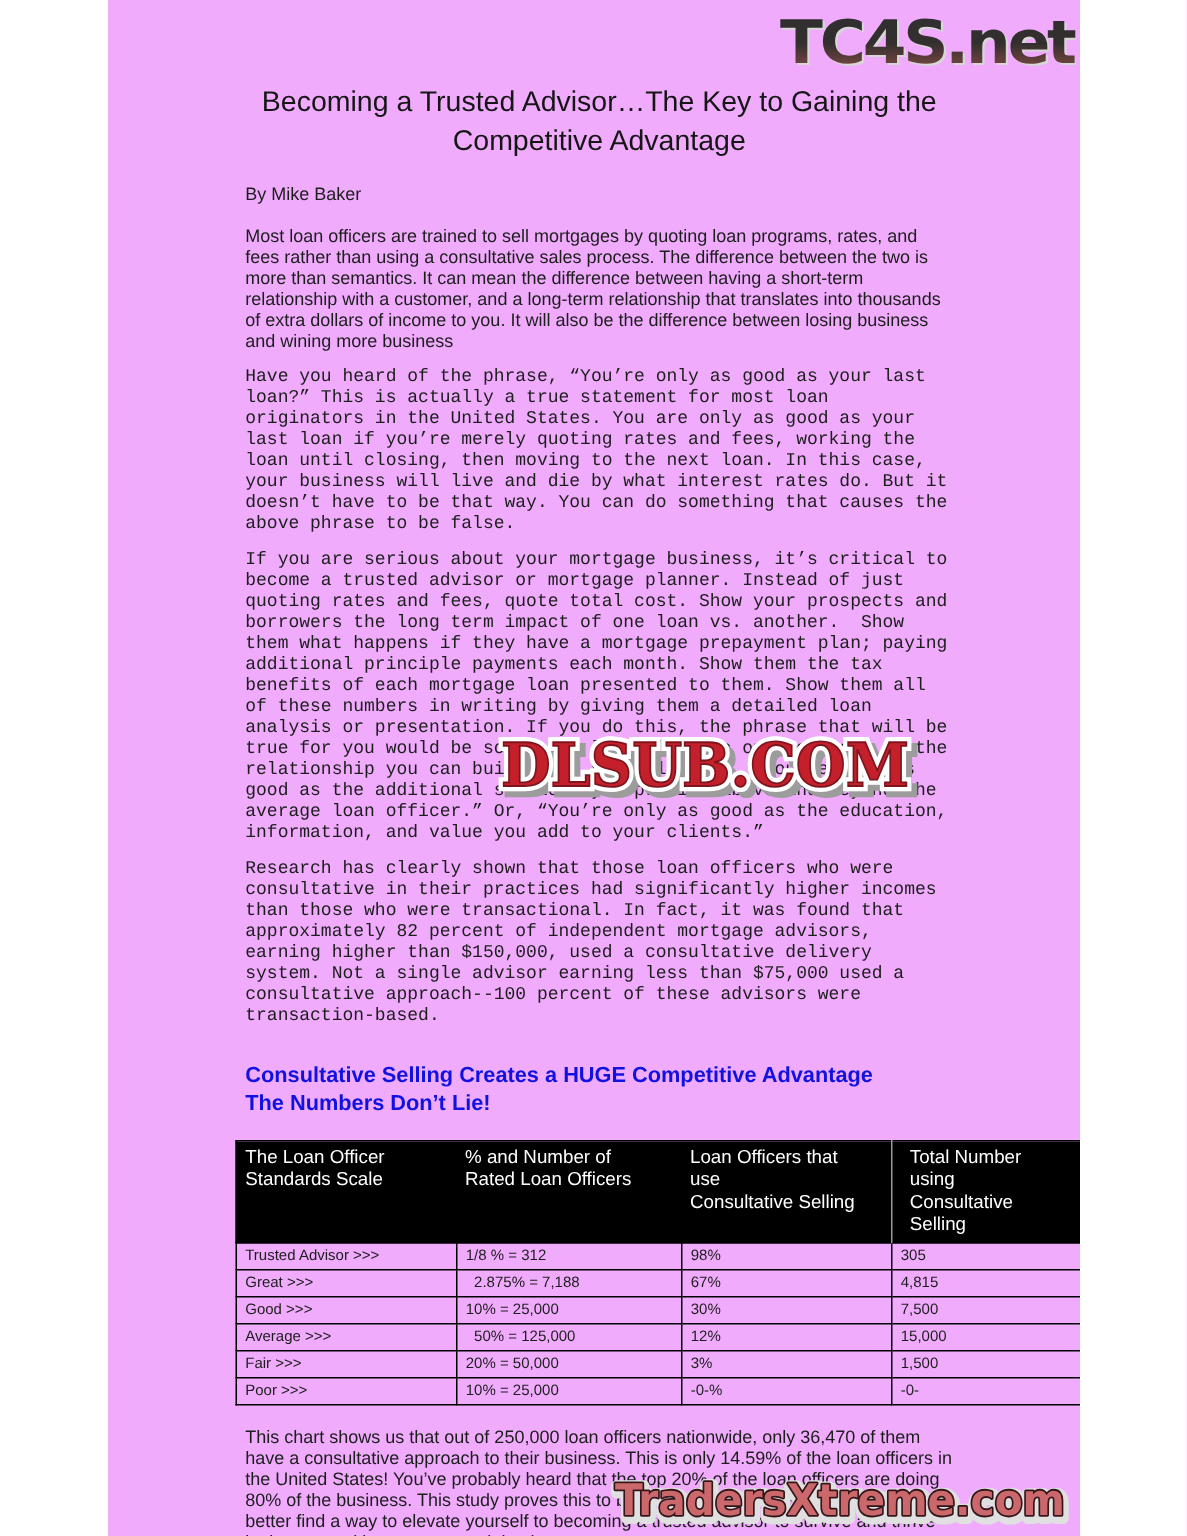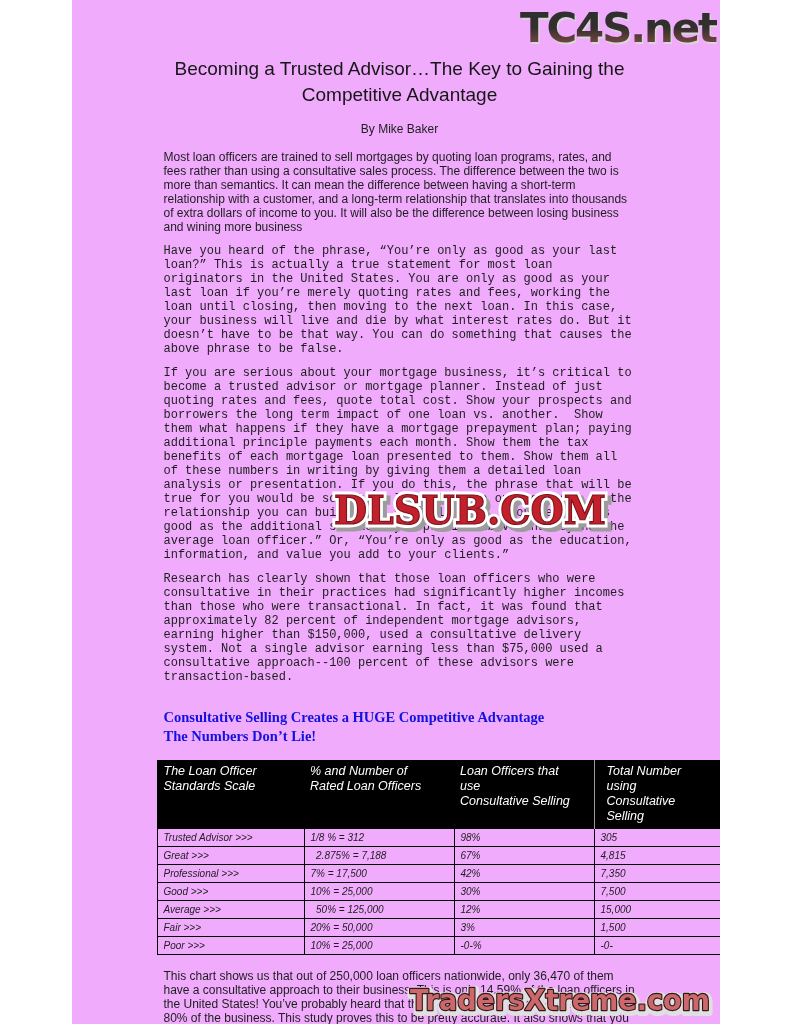--- a/index.html
+++ b/index.html
@@ -19,36 +19,35 @@
 
   .doc-title {
     font-size: 19px;
     line-height: 26px;
     font-weight: normal;
     text-align: center;
     max-width: 555px;
     margin: 56px auto 0 auto;
     color: #161616;
   }
-  .byline { text-align: center; margin-top: 14px; }
+  .byline { margin-top: 14px; }
 
   p.body-para { margin: 14px 0 0 0; white-space: pre-wrap; }
   p.body-para.tight { margin-top: 10px; font-family: Liberation Mono, monospace; }
 
   .section-heading {
     color: #1212e0;
     font-weight: bold;
     font-size: 14.5px;
     line-height: 19px;
     margin-top: 24px;
-    font-family: Liberation Serif, serif;
   }
 
   .table-wrap { margin: 14px 0 0 -7px; }
-  table.lo-table { border-collapse: collapse; width: 575px; table-layout: fixed; border: 1px solid #000; font-style: italic; }
+  table.lo-table { border-collapse: collapse; width: 575px; table-layout: fixed; border: 1px solid #000; }
   table.lo-table th {
     background: #000000;
     color: #ffffff;
     font-weight: normal;
     text-align: left;
     vertical-align: top;
     padding: 3px 6px 4px 6px;
     white-space: pre-line;
     font-size: 12.5px;
     line-height: 15px;
@@ -139,26 +138,20 @@
             <td>98%</td>
             <td>305</td>
           </tr>
           <tr>
             <td>Great &gt;&gt;&gt;</td>
             <td>  2.875% = 7,188</td>
             <td>67%</td>
             <td>4,815</td>
           </tr>
           <tr>
-            <td>Professional &gt;&gt;&gt;</td>
-            <td>7% = 17,500</td>
-            <td>42%</td>
-            <td>7,350</td>
-          </tr>
-          <tr>
             <td>Good &gt;&gt;&gt;</td>
             <td>10% = 25,000</td>
             <td>30%</td>
             <td>7,500</td>
           </tr>
           <tr>
             <td>Average &gt;&gt;&gt;</td>
             <td>  50% = 125,000</td>
             <td>12%</td>
             <td>15,000</td>

